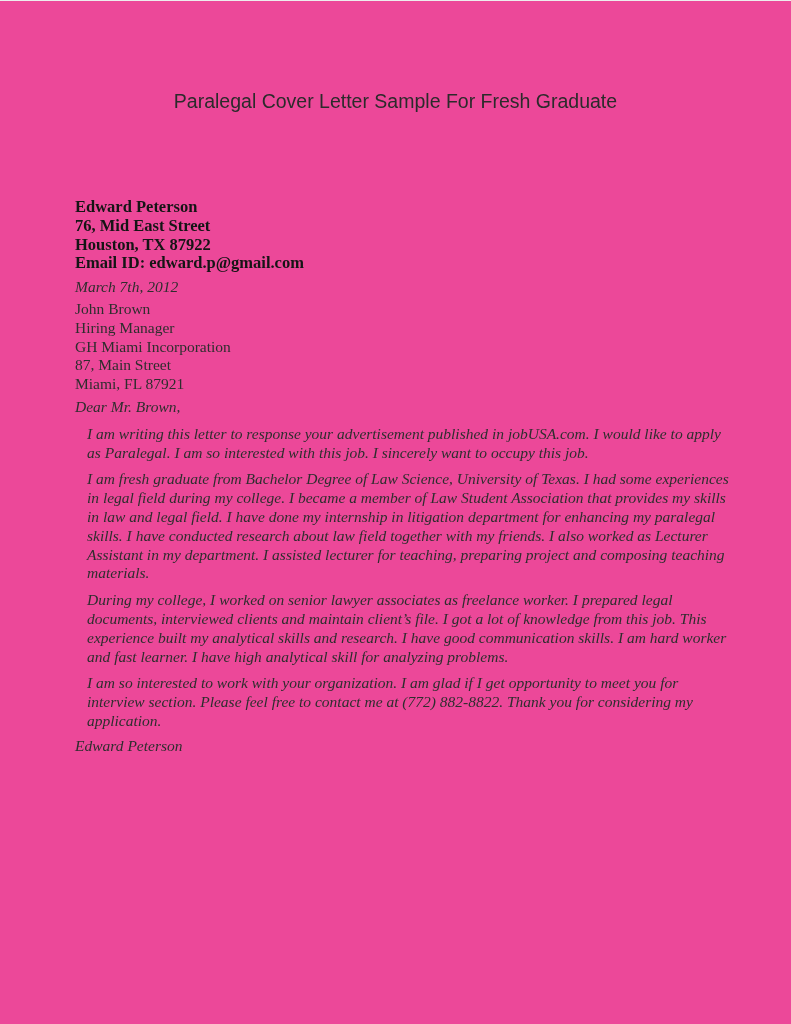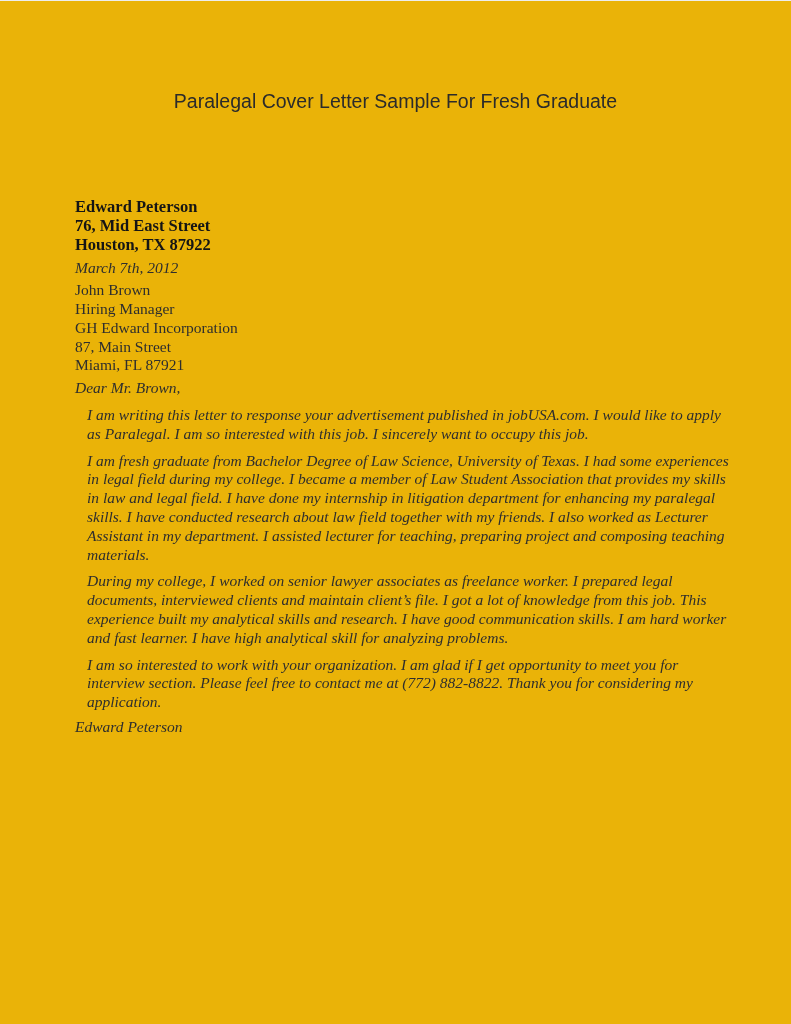--- a/index.html
+++ b/index.html
@@ -5,21 +5,21 @@
   html, body {
     margin: 0;
     padding: 0;
     background: #fbfbfb;
   }
   .page {
     position: relative;
     width: 791px;
     height: 1024px;
     box-sizing: border-box;
-    background: #eab308;
+    background: #ec4899;
     border-top: 1px solid #ededed;
     overflow: hidden;
     font-family: "Liberation Serif", serif;
     color: #2e2e2e;
   }
   .title {
     margin: 89px 0 0 0;
     text-align: center;
     font-family: "Liberation Sans", sans-serif;
     font-size: 19.5px;
@@ -51,28 +51,29 @@
 <div class="page">
 
   <h1 class="title">Paralegal Cover Letter Sample For Fresh Graduate</h1>
 
   <div class="content">
 
     <div class="sender">
       <div>Edward Peterson</div>
       <div>76, Mid East Street</div>
       <div>Houston, TX 87922</div>
+      <div>Email ID: edward.p@gmail.com</div>
     </div>
 
     <p class="date">March 7th, 2012</p>
 
     <div class="recipient">
       <div>John Brown</div>
       <div>Hiring Manager</div>
-      <div>GH Edward Incorporation</div>
+      <div>GH Miami Incorporation</div>
       <div>87, Main Street</div>
       <div>Miami, FL 87921</div>
     </div>
 
     <p class="salutation">Dear Mr. Brown,</p>
 
     <p class="para">I am writing this letter to response your advertisement published in jobUSA.com. I would like to apply as Paralegal. I am so interested with this job. I sincerely want to occupy this job.</p>
 
     <p class="para">I am fresh graduate from Bachelor Degree of Law Science, University of Texas. I had some experiences in legal field during my college. I became a member of Law Student Association that provides my skills in law and legal field. I have done my internship in litigation department for enhancing my paralegal skills. I have conducted research about law field together with my friends. I also worked as Lecturer Assistant in my department. I assisted lecturer for teaching, preparing project and composing teaching materials.</p>
 

